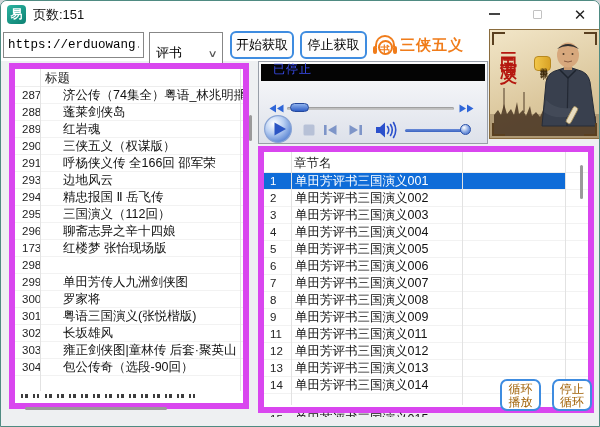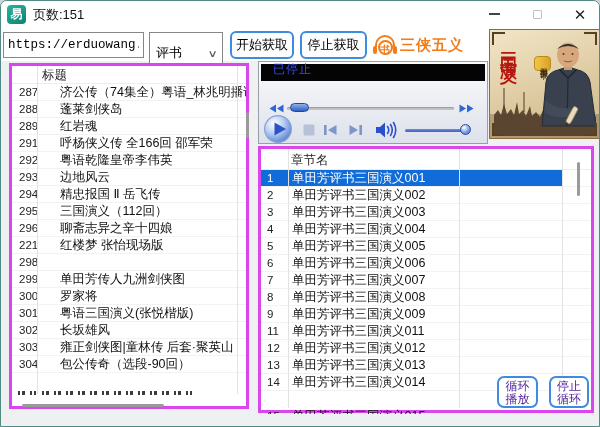--- a/index.html
+++ b/index.html
@@ -38,21 +38,21 @@
   .brand-icon{position:relative;width:24px;height:24px;margin-right:3px;}
   .bi-band{position:absolute;left:2px;top:2px;width:20px;height:12px;border:2.5px solid var(--brand-orange);
            border-bottom:none;border-radius:10px 10px 0 0;}
   .bi-circle{position:absolute;left:4.5px;top:7px;width:15px;height:15px;border:2px solid var(--brand-orange);
              border-radius:50%;color:var(--brand-orange);font-size:10px;font-weight:bold;line-height:15px;
              text-align:center;background:#fff;}
   .bi-pad-l{position:absolute;left:0;top:13px;width:4px;height:8px;border-radius:2px;background:var(--brand-orange);}
   .bi-pad-r{position:absolute;right:0;top:13px;width:4px;height:8px;border-radius:2px;background:var(--brand-orange);}
   .brand-text{color:var(--brand-orange);font-size:15px;font-weight:bold;letter-spacing:1px;}
   
-  .panel{position:absolute;background:#fff;border:3px solid #d946ef;}
+  .panel{position:absolute;background:#fff;border:6px solid #d946ef;}
   .t-header{position:absolute;left:0;top:0;width:100%;font-size:12.5px;color:#222;}
   .col-line{position:absolute;width:1px;background:#e2e2e2;top:0;}
   .v-thumb{position:absolute;width:3px;background:#9a9a9a;border-radius:2px;}
   .h-thumb{position:absolute;height:3px;background:#9a9a9a;border-radius:2px;}
   
   .book-table{left:8px;top:62px;width:240px;height:346px;}
   .book-table .t-header{height:18px;line-height:19px;padding-left:30px;border-bottom:1px solid #ededed;}
   .b-body{position:absolute;left:0;top:18px;width:100%;}
   .b-row{display:flex;height:17px;line-height:16px;border-bottom:1px solid #f2f2f2;white-space:nowrap;}
   .b-num{width:25px;padding-left:7px;font-size:11.5px;color:#222;flex:none;}
@@ -98,21 +98,21 @@
   .chapter-table .t-header{height:21px;line-height:22px;padding-left:30px;border-bottom:1px solid #ededed;}
   .c-body{position:absolute;left:0;top:21px;width:100%;}
   .c-row{display:flex;height:17px;line-height:16px;border-bottom:1px solid #f2f2f2;white-space:nowrap;}
   .c-num{width:27px;padding-left:6px;font-size:11.5px;color:#222;flex:none;}
   .c-name{padding-left:4px;font-size:12.5px;color:#111;flex:1;overflow:hidden;}
   .c-row.selected{background:linear-gradient(90deg,var(--selection) 0,var(--selection) 301px,#fff 301px);}
   .c-row.selected .c-num,.c-row.selected .c-name{color:#fff;}
   .c-partial{position:absolute;left:0;top:259px;width:330px;height:6px;overflow:hidden;}
   
   .loop-btn{position:absolute;width:41px;height:32px;border:2px solid var(--accent-blue);border-radius:7px;
-            background:#fff;font-size:12px;line-height:13px;color:#4c1d95;text-align:center;padding:2px 0;
+            background:#fff;font-size:12px;line-height:13px;color:#a16207;text-align:center;padding:2px 0;
             font-family:inherit;}
   .loop-play{left:236px;top:227px;}
   .loop-stop{left:288px;top:227px;width:40px;}
 </style>
 </head>
 <body>
 
 <div class="window">
 
   <div class="titlebar">
@@ -162,30 +162,30 @@
         <div class="b-row">
           <span class="b-num">288</span>
           <span class="b-title">蓬莱剑侠岛</span>
         </div>
 
         <div class="b-row">
           <span class="b-num">289</span>
           <span class="b-title">红岩魂</span>
         </div>
 
+        <div class="b-row">
+          <span class="b-num">290</span>
+          <span class="b-title">三侠五义（权谋版）</span>
+        </div>
 
         <div class="b-row">
           <span class="b-num">291</span>
           <span class="b-title">呼杨侠义传 全166回 邵军荣</span>
         </div>
 
-        <div class="b-row">
-          <span class="b-num">292</span>
-          <span class="b-title">粤语乾隆皇帝李伟英</span>
-        </div>
 
         <div class="b-row">
           <span class="b-num">293</span>
           <span class="b-title">边地风云</span>
         </div>
 
         <div class="b-row">
           <span class="b-num">294</span>
           <span class="b-title">精忠报国 Ⅱ 岳飞传</span>
         </div>
@@ -194,21 +194,21 @@
           <span class="b-num">295</span>
           <span class="b-title">三国演义（112回）</span>
         </div>
 
         <div class="b-row">
           <span class="b-num">296</span>
           <span class="b-title">聊斋志异之辛十四娘</span>
         </div>
 
         <div class="b-row">
-          <span class="b-num">221</span>
+          <span class="b-num">173</span>
           <span class="b-title">红楼梦 张怡现场版</span>
         </div>
 
         <div class="b-row">
           <span class="b-num">298</span>
         </div>
 
         <div class="b-row">
           <span class="b-num">299</span>
           <span class="b-title">单田芳传人九洲剑侠图</span>

